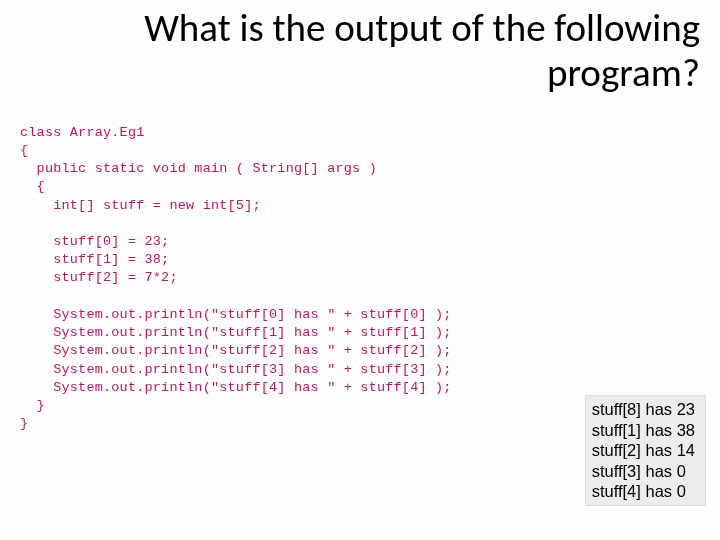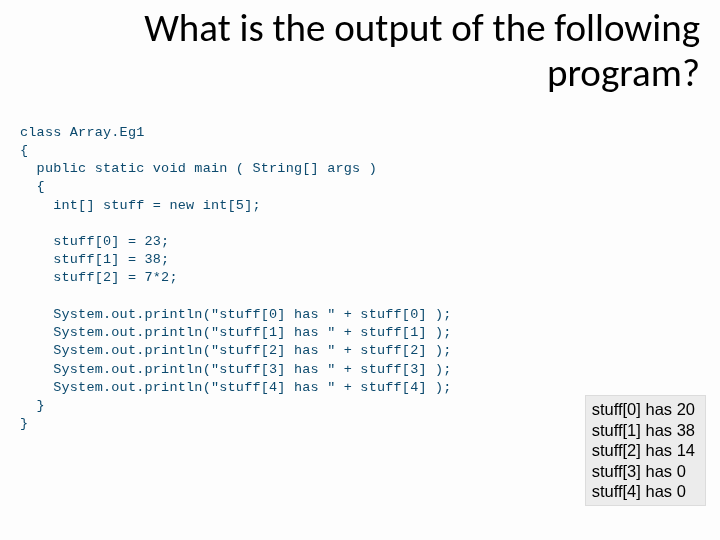--- a/index.html
+++ b/index.html
@@ -17,21 +17,21 @@
     text-align: right;
     padding: 6px 20px 0 20px;
     line-height: 1.15;
     font-weight: 400;
   }
   .code-block {
     font-family: Consolas, "Courier New", monospace;
     font-size: 13.5px;
     line-height: 1.35;
     white-space: pre;
-    color: #0c4a6e;
+    color: #be185d;
     padding: 28px 0 0 20px;
     letter-spacing: 0.2px;
   }
   .output-box {
     position: absolute;
     right: 14px;
     bottom: 34px;
     background: #ececec;
     border: 1px solid #dcdcdc;
     font-family: Arial, sans-serif;
@@ -58,17 +58,17 @@
     stuff[2] = 7*2;
 
     System.out.println("stuff[0] has " + stuff[0] );
     System.out.println("stuff[1] has " + stuff[1] );
     System.out.println("stuff[2] has " + stuff[2] );
     System.out.println("stuff[3] has " + stuff[3] );
     System.out.println("stuff[4] has " + stuff[4] );
   }
 }</div>
 
-<div class="output-box">stuff[0] has 20
+<div class="output-box">stuff[8] has 23
 stuff[1] has 38
 stuff[2] has 14
 stuff[3] has 0
 stuff[4] has 0</div>
 
 </body></html>

